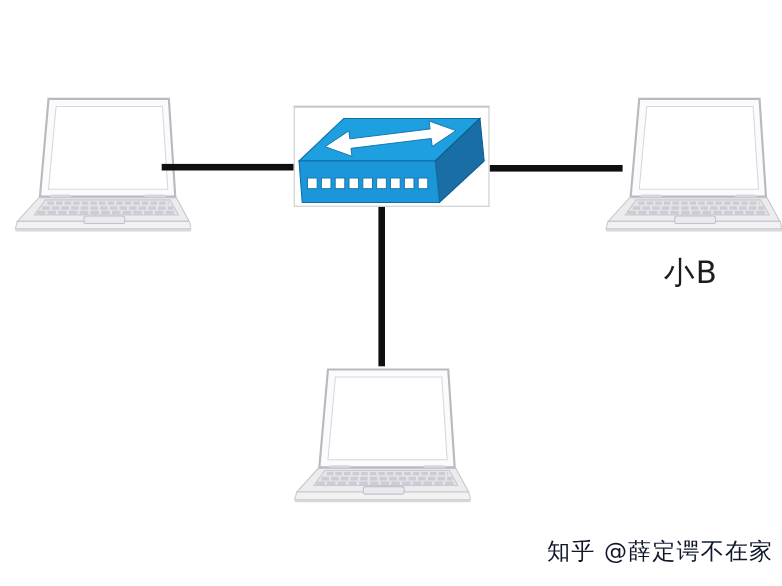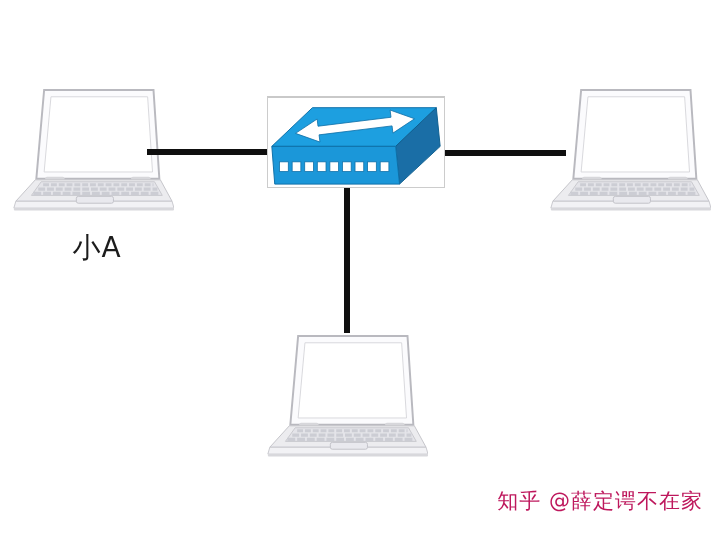--- a/index.html
+++ b/index.html
@@ -45,21 +45,21 @@
   .cable-a { left: 147px; top: 149px; width: 121px; height: 6px; }
   .cable-b { left: 445px; top: 150px; width: 121px; height: 6px; }
   .cable-c { left: 344px; top: 187px; width: 6px;  height: 146px; }
 
   
   .watermark {
     position: absolute;
     right: 8px; top: 487px;
     font-size: 21px;
     letter-spacing: 1px;
-    color: #be185d;
+    color: #0f172a;
     text-shadow: 0 1px 0 #ffffff;
     white-space: nowrap;
   }
 </style>
 </head>
 <body>
 
 <div class="canvas">
 
   <svg width="0" height="0" style="position:absolute" aria-hidden="true">
@@ -87,27 +87,27 @@
         <rect x="6" y="127" width="164" height="2.5" rx="1" fill="#d8d8dc"></rect>
       </g>
     </defs>
   </svg>
 
   <div class="abs laptop" style="left:8px; top:84px;">
     <svg viewBox="0 0 170 135">
         <use href="#laptop-art"></use>
       </svg>
   </div>
-  <div class="node-label" style="left:37px; top:231px;">小A</div>
 
   <div class="abs laptop" style="left:545px; top:84px;">
     <svg viewBox="0 0 170 135">
         <use href="#laptop-art"></use>
       </svg>
   </div>
+  <div class="node-label" style="left:568px; top:231px;">小B</div>
 
   <div class="abs laptop" style="left:262px; top:330px;">
     <svg viewBox="0 0 170 135">
         <use href="#laptop-art"></use>
       </svg>
   </div>
 
   <div class="cable cable-a"></div>
   <div class="cable cable-b"></div>
   <div class="cable cable-c"></div>

